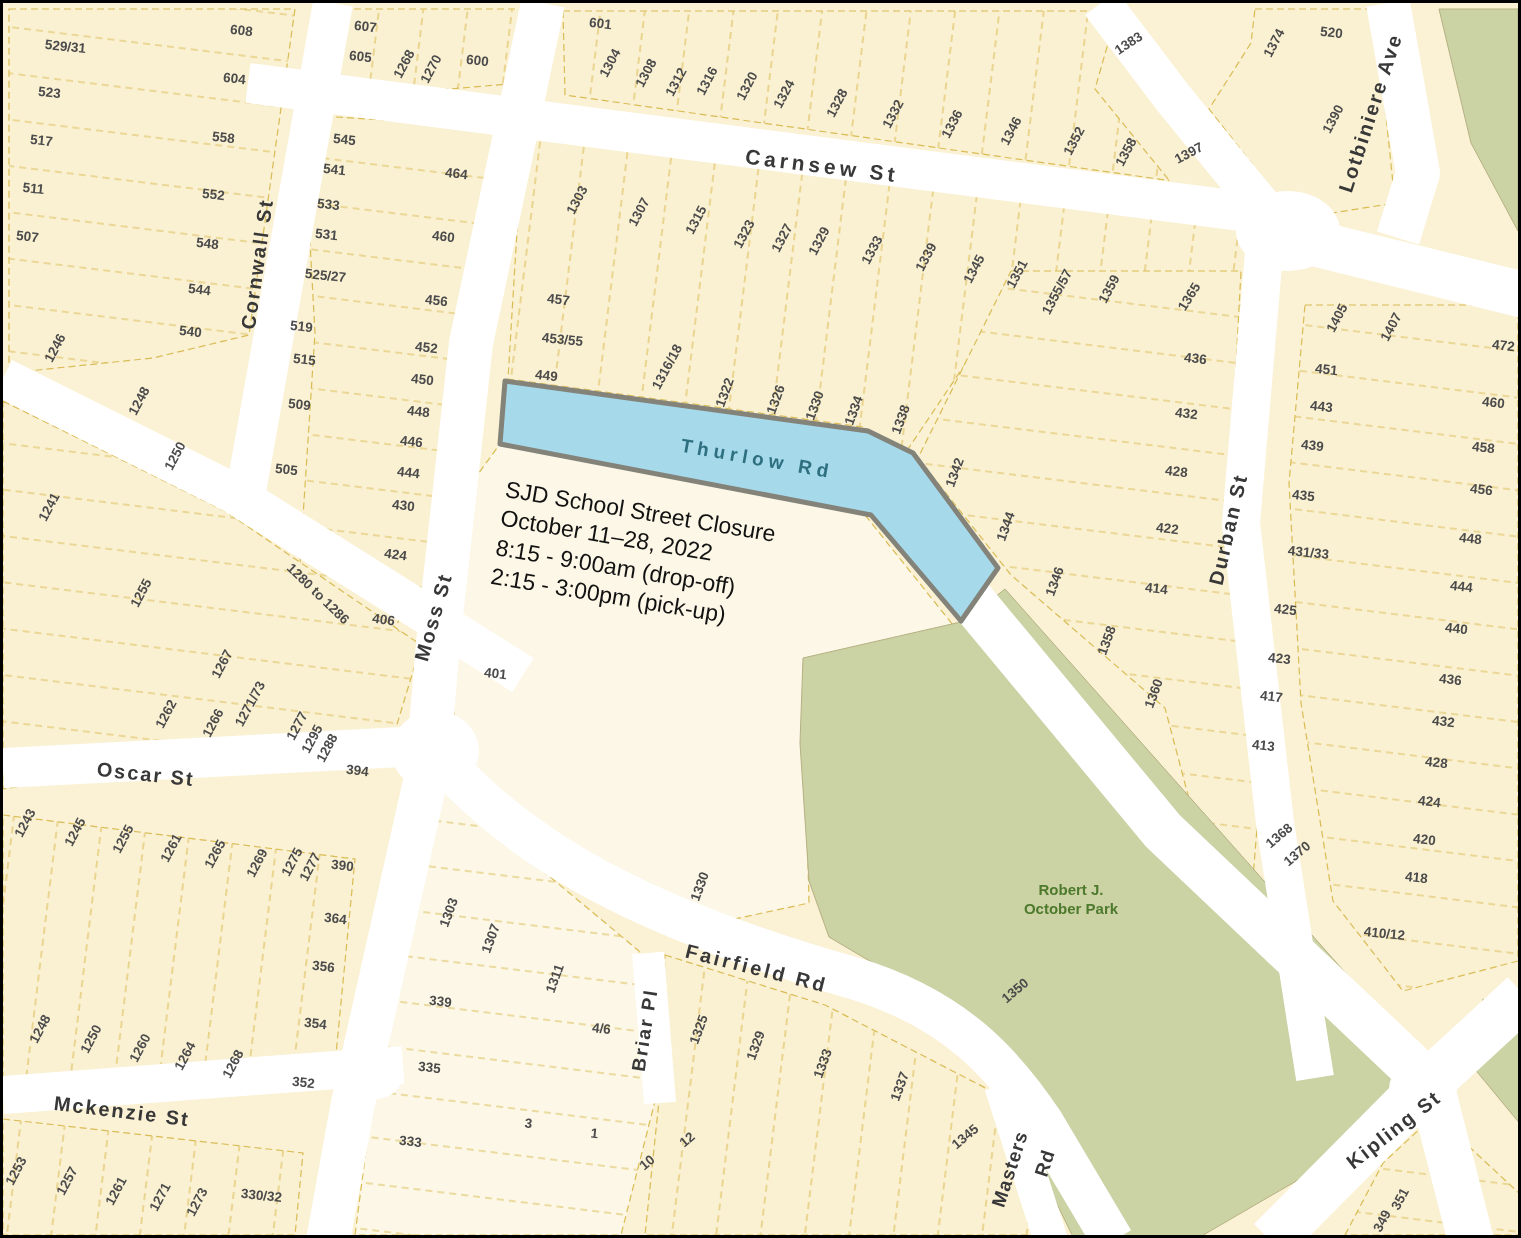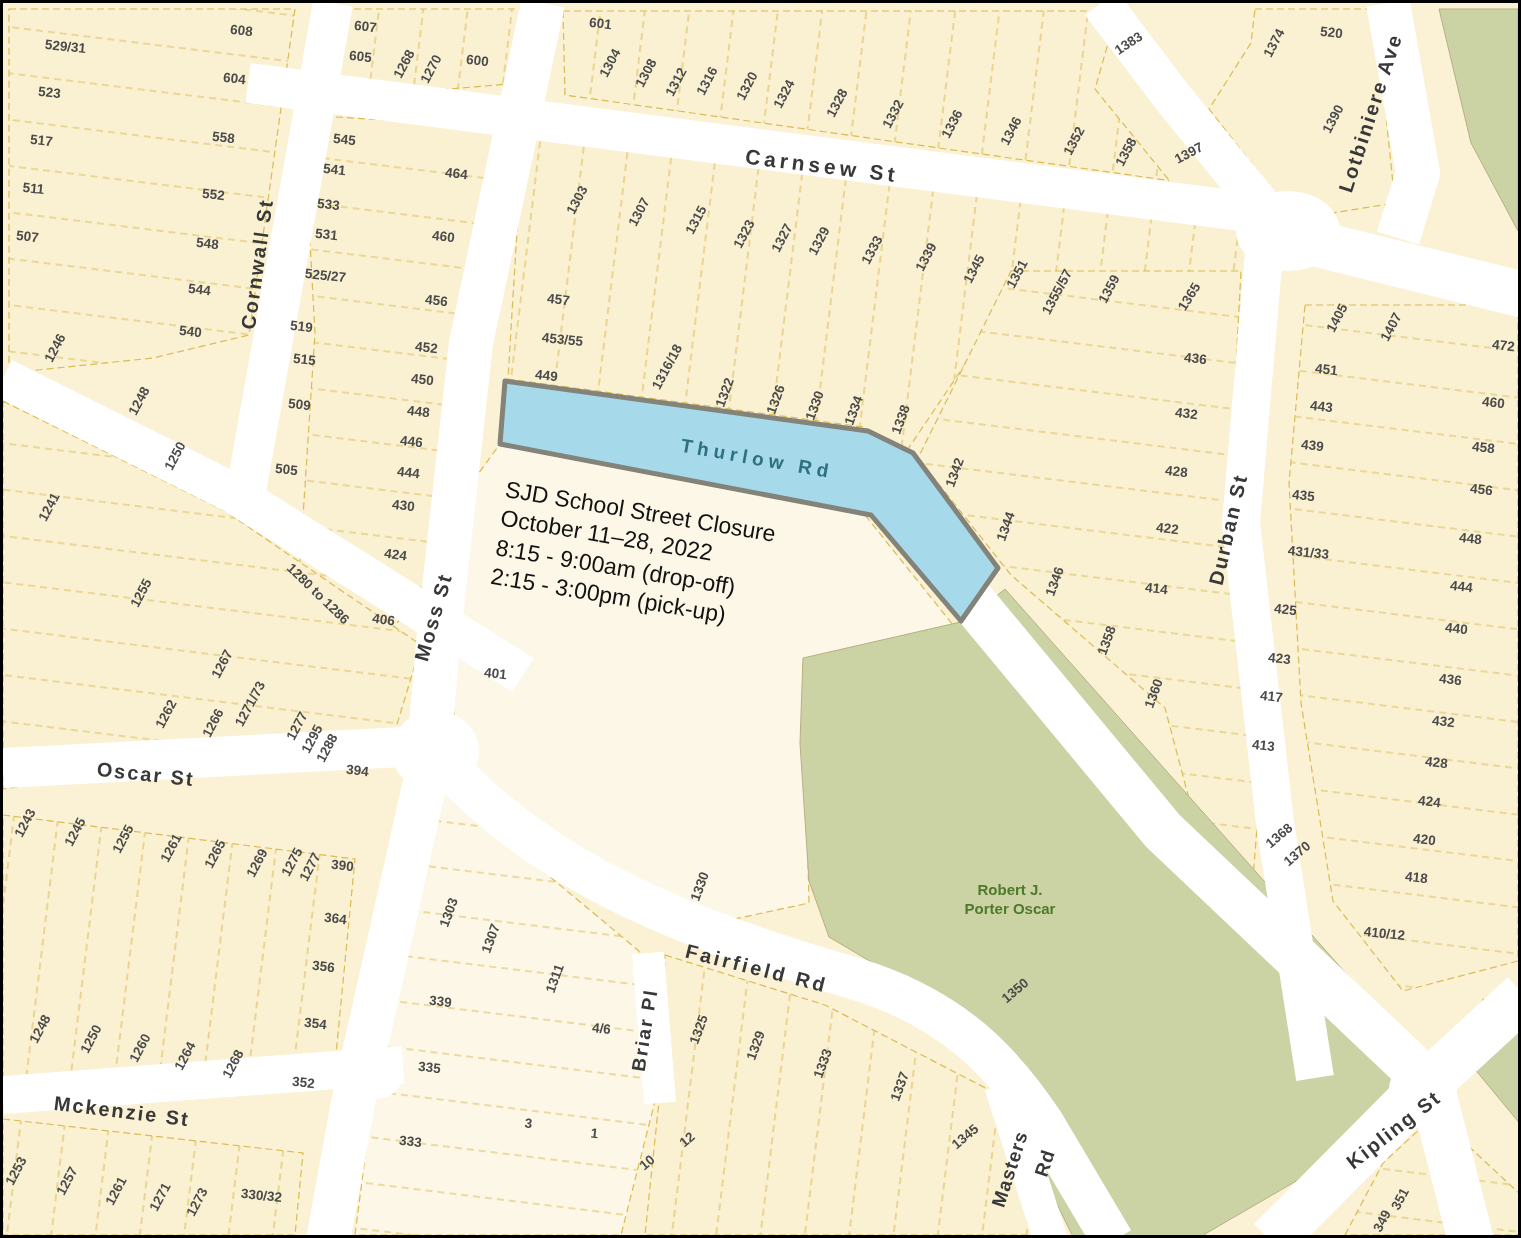--- a/index.html
+++ b/index.html
@@ -18,21 +18,21 @@
   .jblob{fill:#FFFFFF;}
   .closure{fill:#A6DAEB;stroke:#83837A;stroke-width:5;stroke-linejoin:round;}
   text.lot{fill:#4B4B4B;font-size:13.5px;font-weight:600;text-anchor:middle;}
   text.stname{fill:#383838;font-size:20px;font-weight:700;text-anchor:middle;letter-spacing:2px;}
   #annotation{
     position:absolute;left:505px;top:472px;width:390px;
     transform:rotate(9.5deg);transform-origin:0 0;
     font-size:23px;line-height:1.28;color:#121212;
   }
   #park-label{
-    position:absolute;left:927px;top:878px;width:160px;text-align:center;
+    position:absolute;left:988px;top:878px;width:160px;text-align:center;
     font-size:15px;font-weight:700;color:#4E7A2D;line-height:1.25;
   }
 </style>
 </head>
 <body>
 
 <div id="map-frame">
   <svg width="1521" height="1238" viewBox="0 0 1521 1238">
     <defs>
       <pattern id="rows" width="180" height="46" patternUnits="userSpaceOnUse" patternTransform="rotate(7)">
@@ -331,15 +331,15 @@
 
   <div id="annotation">
     <div>SJD School Street Closure</div>
     <div>October 11–28, 2022</div>
     <div>8:15 - 9:00am (drop-off)</div>
     <div>2:15 - 3:00pm (pick-up)</div>
   </div>
 
   <div id="park-label">
     <div>Robert J.</div>
-    <div>Porter Oscar</div>
+    <div>October Park</div>
   </div>
 </div>
 
 </body></html>

